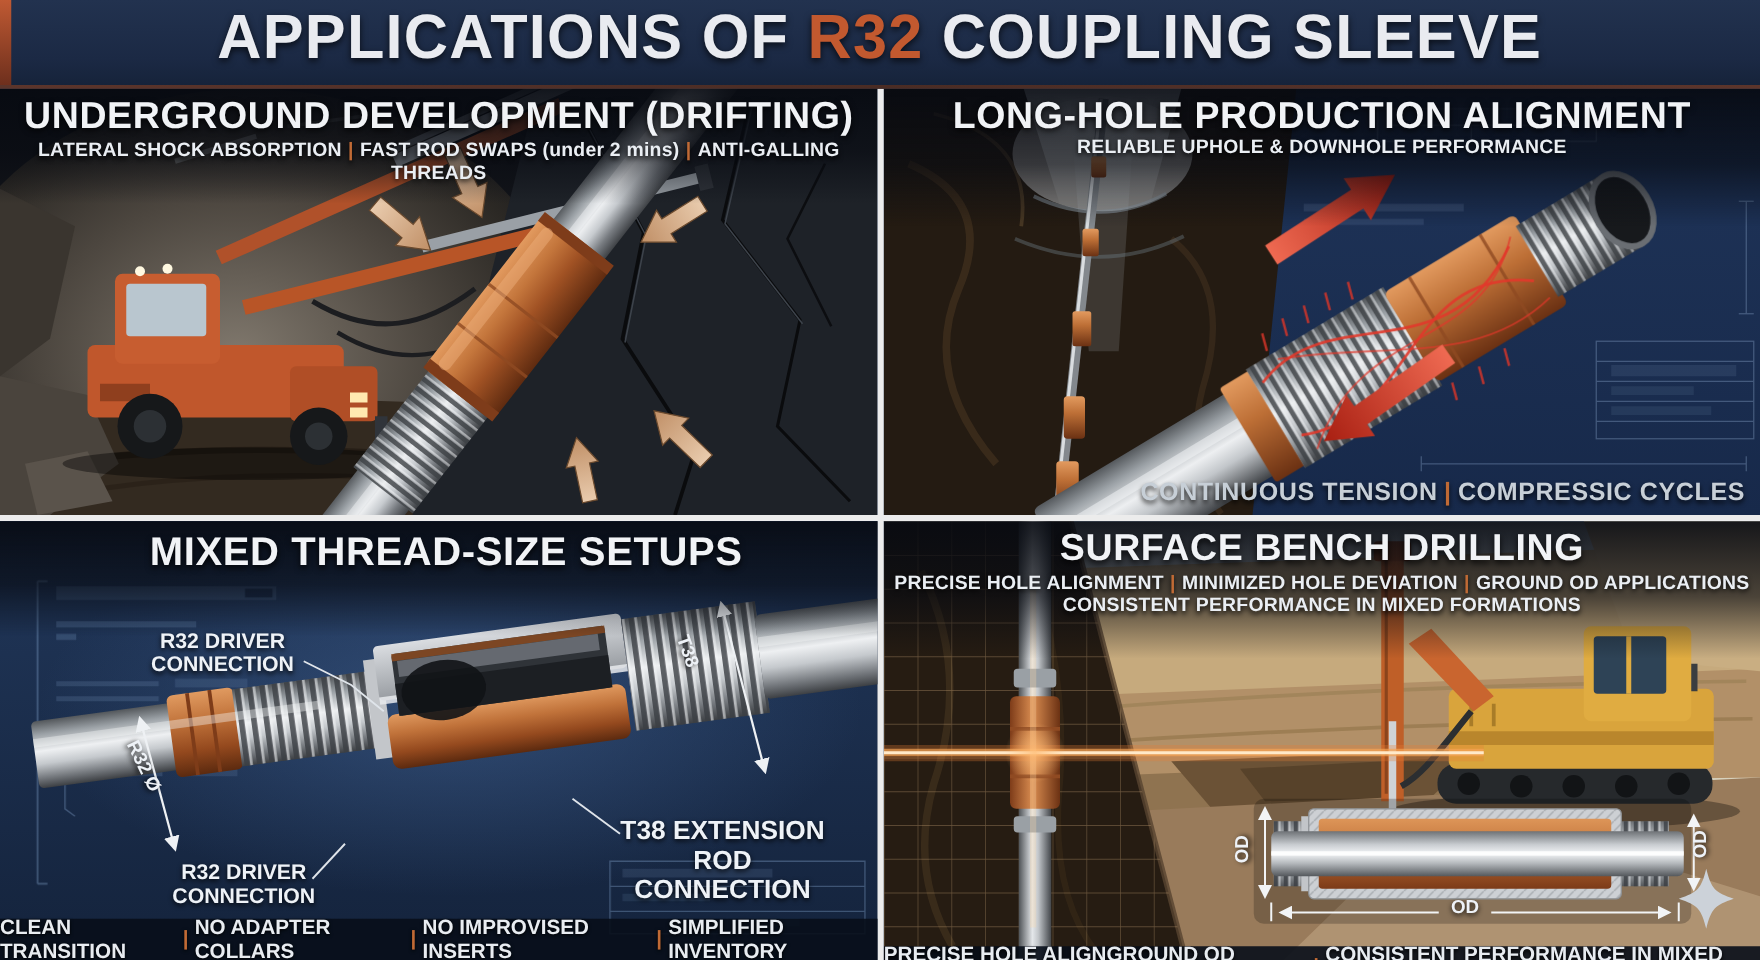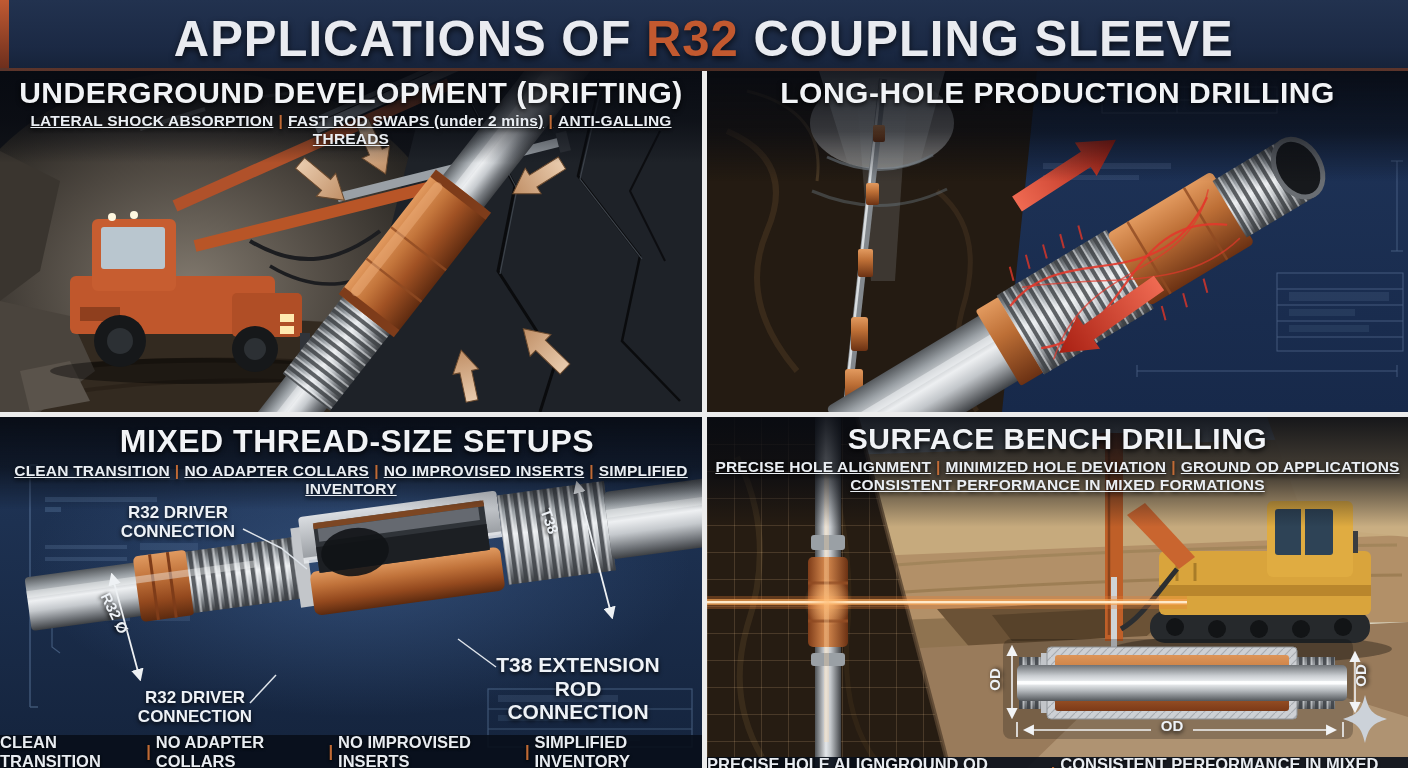--- a/index.html
+++ b/index.html
@@ -2,21 +2,21 @@
 <html><head>
 <meta charset="utf-8">
 <style>
   html,body{margin:0;padding:0;background:#0c1422;}
   *{box-sizing:border-box;}
   #poster{position:relative;width:1408px;height:768px;overflow:hidden;
     font-family:"Liberation Sans",sans-serif;background:#1d2c47;}
   
   #title-bar{position:absolute;left:0;top:0;width:1408px;height:68px;
     background:linear-gradient(180deg,#22324f 0%,#1b2944 70%,#16233a 100%);
-    display:flex;align-items:flex-end;justify-content:center;z-index:5;}
+    display:flex;align-items:flex-start;justify-content:center;z-index:5;}
   #title-accent{position:absolute;left:0;top:0;width:9px;height:68px;
     background:linear-gradient(180deg,#c05a33,#6e2f1d);}
   #main-title{font-size:50px;font-weight:800;letter-spacing:1px;color:#e9ebf0;
     text-shadow:0 3px 6px rgba(0,0,0,.7);white-space:nowrap;transform:scaleX(.98);}
   #main-title .hl{color:#c2592f;}
   #title-sep{position:absolute;left:0;top:68px;width:1408px;height:3px;
     background:linear-gradient(90deg,#5c352b,#4a2c24,#5c352b);z-index:5;}
   
   .q{position:absolute;overflow:hidden;background:#16243c;}
   #q-tl{left:0;top:71px;width:702px;height:341px;padding-left:26px;}
@@ -29,21 +29,21 @@
   
   .q-shade{position:absolute;left:0;top:0;right:0;height:92px;z-index:2;
     background:linear-gradient(180deg,rgba(7,10,17,.92) 0%,rgba(7,10,17,.65) 55%,rgba(7,10,17,0) 100%);}
   .q-shade.tall{height:110px;}
   .q-head{position:absolute;left:0;top:0;right:0;text-align:center;z-index:3;}
   .q-title{font-weight:800;color:#f1f3f6;letter-spacing:.5px;line-height:1.05;
     text-shadow:0 2px 5px rgba(0,0,0,.85);}
   #q-tl .q-title,#q-tr .q-title,#q-br .q-title{font-size:30px;margin-top:6px;}
   #q-bl .q-title{font-size:32px;margin-top:8px;padding-left:12px;}
   .q-sub{font-size:15.5px;font-weight:700;color:#eaeef3;margin-top:3px;
-    text-shadow:0 2px 4px rgba(0,0,0,.9);letter-spacing:.2px;text-decoration:underline;}
+    text-shadow:0 2px 4px rgba(0,0,0,.9);letter-spacing:.2px;}
   .sep{color:#c06a35;font-weight:700;padding:0 5px;}
   
   .q-footer{position:absolute;left:0;bottom:0;width:100%;height:33px;z-index:3;
     background:rgba(8,14,26,.9);display:flex;align-items:center;justify-content:center;
     font-size:16.5px;font-weight:700;color:#e8ecf1;text-shadow:0 1px 3px #000;}
   #tr-caption{position:absolute;right:12px;bottom:6px;z-index:3;font-size:20px;
     font-weight:700;color:#c7cfd7;letter-spacing:.5px;text-shadow:0 2px 4px rgba(0,0,0,.8);}
   
   .dlabel{position:absolute;z-index:3;color:#eef2f7;font-weight:700;text-align:center;
     line-height:1.12;text-shadow:0 2px 4px rgba(0,0,0,.85);}
@@ -300,21 +300,25 @@
       </g>
       <g transform="translate(310,133) rotate(-33)">
         <polygon points="0,-9 82,-9 82,-20 118,0 82,20 82,9 0,9" fill="url(#red-tr)"></polygon>
       </g>
       <g transform="translate(452,212) rotate(145)">
         <polygon points="0,-9 86,-9 86,-20 122,0 86,20 86,9 0,9" fill="url(#red-tr)"></polygon>
       </g>
     </svg>
     <div class="q-shade tall"></div>
     <div class="q-head">
-      <div class="q-title">LONG-HOLE PRODUCTION DRILLING</div>
+      <div class="q-title">LONG-HOLE PRODUCTION ALIGNMENT</div>
+      <div class="q-sub" style="margin-top:0;">RELIABLE UPHOLE &amp; DOWNHOLE PERFORMANCE</div>
+    </div>
+    <div id="tr-caption">
+      <span>CONTINUOUS TENSION</span><span class="sep">|</span><span>COMPRESSIC CYCLES</span>
     </div>
   </div>
 
   <div class="q" id="q-bl">
     <svg width="702" height="351" viewBox="0 0 702 351">
       <defs>
         <linearGradient id="bg-bl" x1="0" y1="0" x2="0" y2="1">
           <stop offset="0" stop-color="#21375a"></stop>
             <stop offset="1" stop-color="#14233c"></stop>
         </linearGradient>
@@ -399,23 +403,20 @@
         <line x1="112" y1="158" x2="140" y2="262" stroke-width="1.8" marker-start="url(#ah-bl)" marker-end="url(#ah-bl)"></line>
         <line x1="577" y1="66" x2="612" y2="200" stroke-width="1.8" marker-start="url(#ah-bl)" marker-end="url(#ah-bl)"></line>
         <polyline points="243,112 281,131 307,152" stroke-width="1.5" stroke="#dfe4ea"></polyline>
         <polyline points="250,286 276,258" stroke-width="1.5" stroke="#dfe4ea"></polyline>
         <polyline points="496,250 458,222" stroke-width="1.5" stroke="#dfe4ea"></polyline>
       </g>
     </svg>
     <div class="q-shade"></div>
     <div class="q-head">
       <div class="q-title">MIXED THREAD-SIZE SETUPS</div>
-      <div class="q-sub">
-        <span>CLEAN TRANSITION</span><span class="sep">|</span><span>NO ADAPTER COLLARS</span><span class="sep">|</span><span>NO IMPROVISED INSERTS</span><span class="sep">|</span><span>SIMPLIFIED INVENTORY</span>
-      </div>
     </div>
     <div class="dlabel" id="lbl-r32-top">
       <div>R32 DRIVER</div>
       <div>CONNECTION</div>
     </div>
     <div class="dlabel" id="lbl-r32-dia">R32 Ø</div>
     <div class="dlabel" id="lbl-t38-dim">T38</div>
     <div class="dlabel" id="lbl-t38-ext">
       <div>T38 EXTENSION ROD</div>
       <div>CONNECTION</div>

